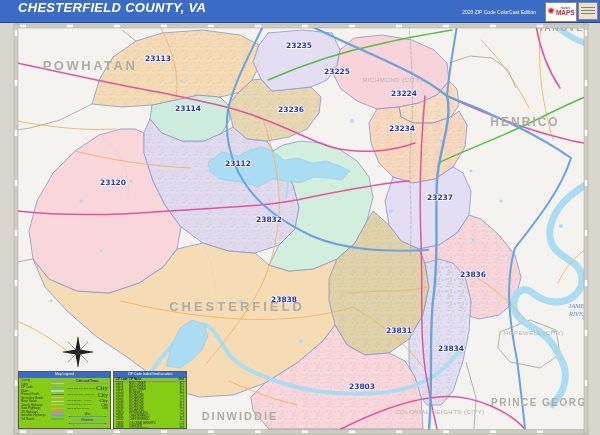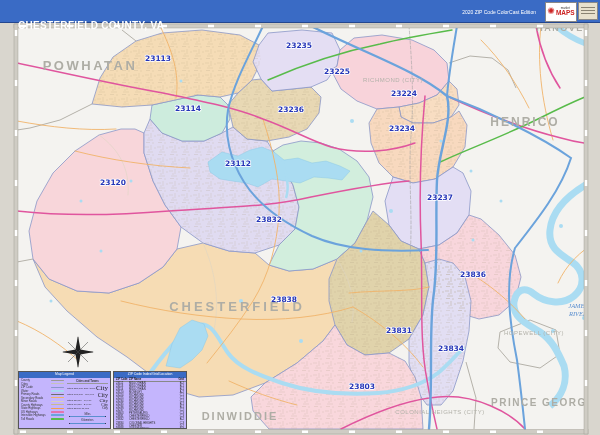--- a/index.html
+++ b/index.html
@@ -1,22 +1,22 @@
 <!DOCTYPE html>
 <html><head>
 <meta charset="utf-8">
 <style>
   html,body{margin:0;padding:0;}
   #app{position:relative;width:600px;height:435px;background:#d9d6ce;overflow:hidden;
        font-family:"Liberation Sans",sans-serif;}
   
   #header{position:absolute;left:0;top:0;width:600px;height:22px;background:#3a6bc5;
           border-bottom:1px solid #24478f;z-index:30;}
-  #header .title{position:absolute;left:18px;top:20px;font-size:10px;font-weight:bold;
-          color:#fff;letter-spacing:.3px;}
+  #header .title{position:absolute;left:18px;top:0;font-size:13px;font-weight:bold;
+          color:#fff;letter-spacing:.3px;font-style:italic;}
   #header .edition{position:absolute;right:64px;top:9px;font-size:5px;color:#fff;}
   #logo{position:absolute;right:2px;top:1.5px;display:flex;gap:1px;}
   #logo .lbox{width:30px;height:18px;background:#fff;border:.5px solid #888;display:flex;
           align-items:center;justify-content:center;gap:1px;}
   #logo .burst{color:#cc2222;font-size:9px;line-height:9px;}
   #logo .ltxt{display:flex;flex-direction:column;align-items:center;line-height:3.5px;}
   #logo .ltop{font-size:3px;color:#333;}
   #logo .lmain{font-size:6.5px;font-weight:bold;color:#cc2222;line-height:6.5px;}
   #logo .rbox{width:20px;height:18px;background:#e8e1cd;border:.5px solid #888;
           display:flex;flex-direction:column;justify-content:center;gap:2px;padding:0 2px;box-sizing:border-box;}
@@ -24,21 +24,21 @@
   
   #mapsvg{position:absolute;left:0;top:0;z-index:1;}
   .zip-label{font-family:"DejaVu Sans",sans-serif;font-weight:bold;font-size:7.5px;fill:#2535b8;
           text-anchor:middle;paint-order:stroke;stroke:#ffffff;stroke-width:1.6px;stroke-linejoin:round;}
   .area-label{font-family:"Liberation Sans",sans-serif;fill:#aeada5;text-anchor:middle;font-weight:bold;}
   .city-label{font-family:"Liberation Sans",sans-serif;font-size:6px;fill:#b3b2aa;
           text-anchor:middle;letter-spacing:.5px;}
   .water-label{font-family:"Liberation Serif",serif;font-style:italic;font-size:6.5px;fill:#5b8fd0;
           text-anchor:middle;}
   
-  .panel{position:absolute;background:#c4b5fd;border:.7px solid #555;z-index:20;box-sizing:border-box;
+  .panel{position:absolute;background:#84cc16;border:.7px solid #555;z-index:20;box-sizing:border-box;
           overflow:hidden;}
   .ptitle{background:#3a6bc5;color:#fff;font-size:3.4px;line-height:5.5px;height:5.5px;
           text-align:center;white-space:nowrap;overflow:hidden;}
   #legend-panel{left:18px;top:371px;width:93px;height:58px;}
   #legend-body{display:flex;padding:1px 2px;gap:3px;}
   #legend-rows{width:44px;}
   .lrow{display:flex;justify-content:space-between;align-items:center;height:3.5px;}
   .llab{font-size:2.8px;color:#333;white-space:nowrap;}
   .lline{width:13px;display:inline-block;border-radius:.5px;}
   #legend-right{width:42px;}

